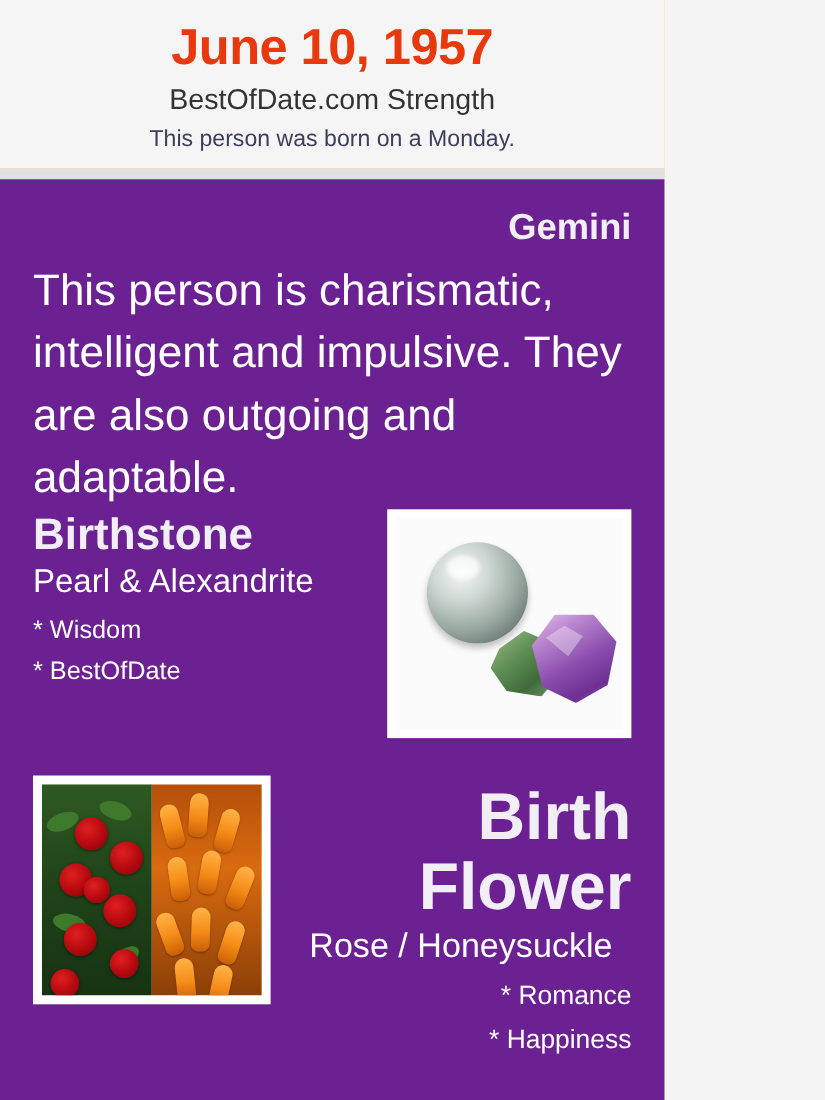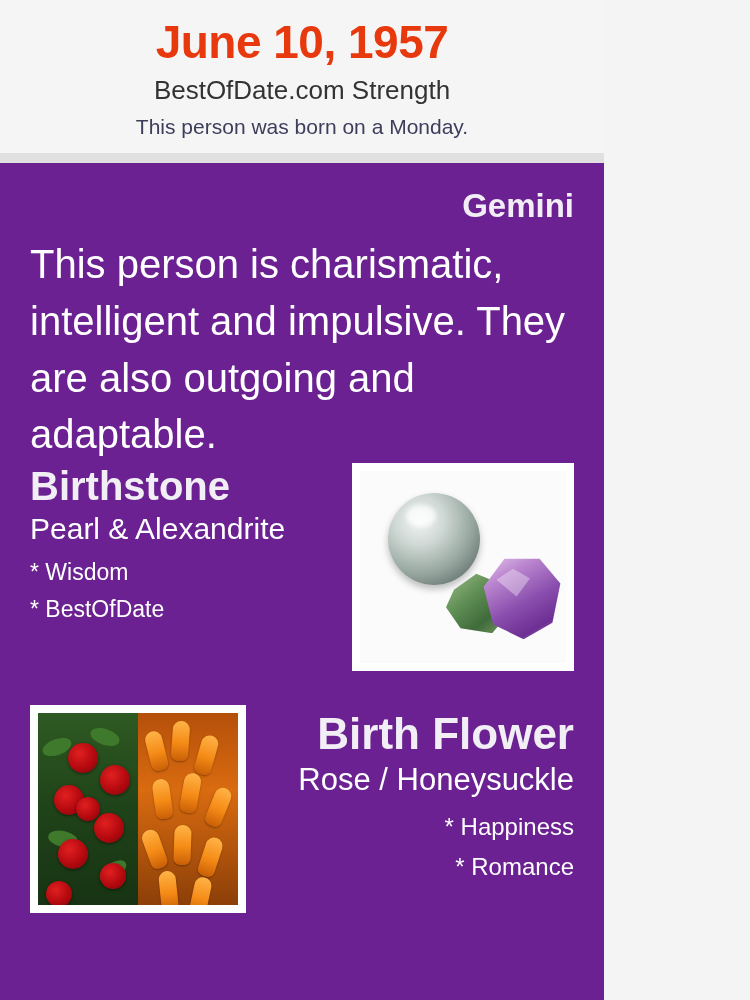--- a/index.html
+++ b/index.html
@@ -223,22 +223,22 @@
     height: 40px;
     border-radius: 9px 9px 7px 7px;
     background: linear-gradient(180deg, #ffb347 0%, #f58b16 55%, #c95f06 100%);
     box-shadow: 0 1px 2px rgba(0,0,0,0.35);
   }
   .flower-text {
     flex: 1 1 auto;
     text-align: right;
     padding-top: 6px;
   }
-  .flower-text .section-heading { font-size: 44px; }
-  .flower-text .section-sub { font-size: 31px; margin-bottom: 12px;}
+  .flower-text .section-heading { font-size: 60px; }
+  .flower-text .section-sub { font-size: 31px; margin-bottom: 12px; text-align: center;}
   .flower-text .trait { font-size: 24px; margin: 16px 0; }
 </style>
 </head>
 <body>
 
 <div class="page">
 
   <div class="header">
     <div class="date-title">June 10, 1957</div>
     <div class="site-summary">BestOfDate.com Strength</div>
@@ -296,19 +296,19 @@
             <div class="hs-bud" style="left:36px; top:112px;transform:rotate(2deg);"></div>
             <div class="hs-bud" style="left:64px; top:124px;transform:rotate(18deg);"></div>
             <div class="hs-bud" style="left:22px; top:158px;transform:rotate(-6deg);"></div>
             <div class="hs-bud" style="left:54px; top:164px;transform:rotate(12deg);"></div>
           </div>
         </div>
       </div>
       <div class="flower-text">
         <div class="section-heading">Birth Flower</div>
         <div class="section-sub">Rose / Honeysuckle</div>
+        <div class="trait">* Romance</div>
         <div class="trait">* Happiness</div>
-        <div class="trait">* Romance</div>
       </div>
     </div>
 
   </div>
 </div>
 
 </body></html>

